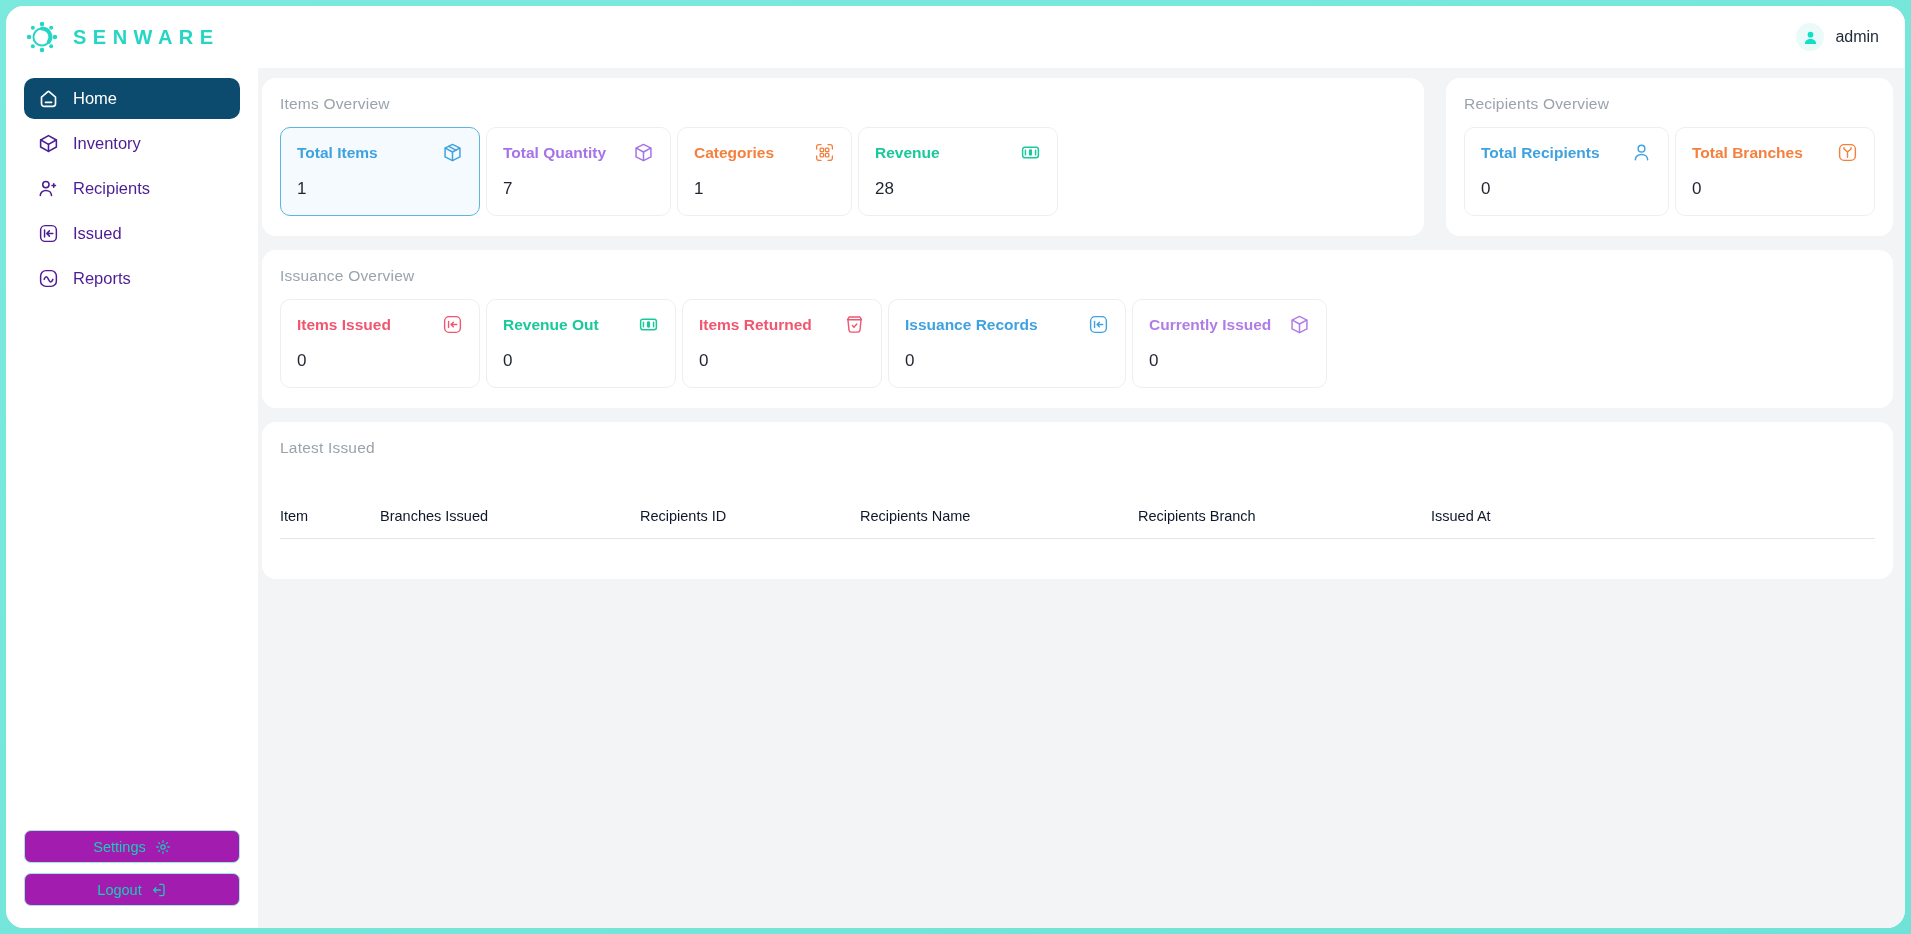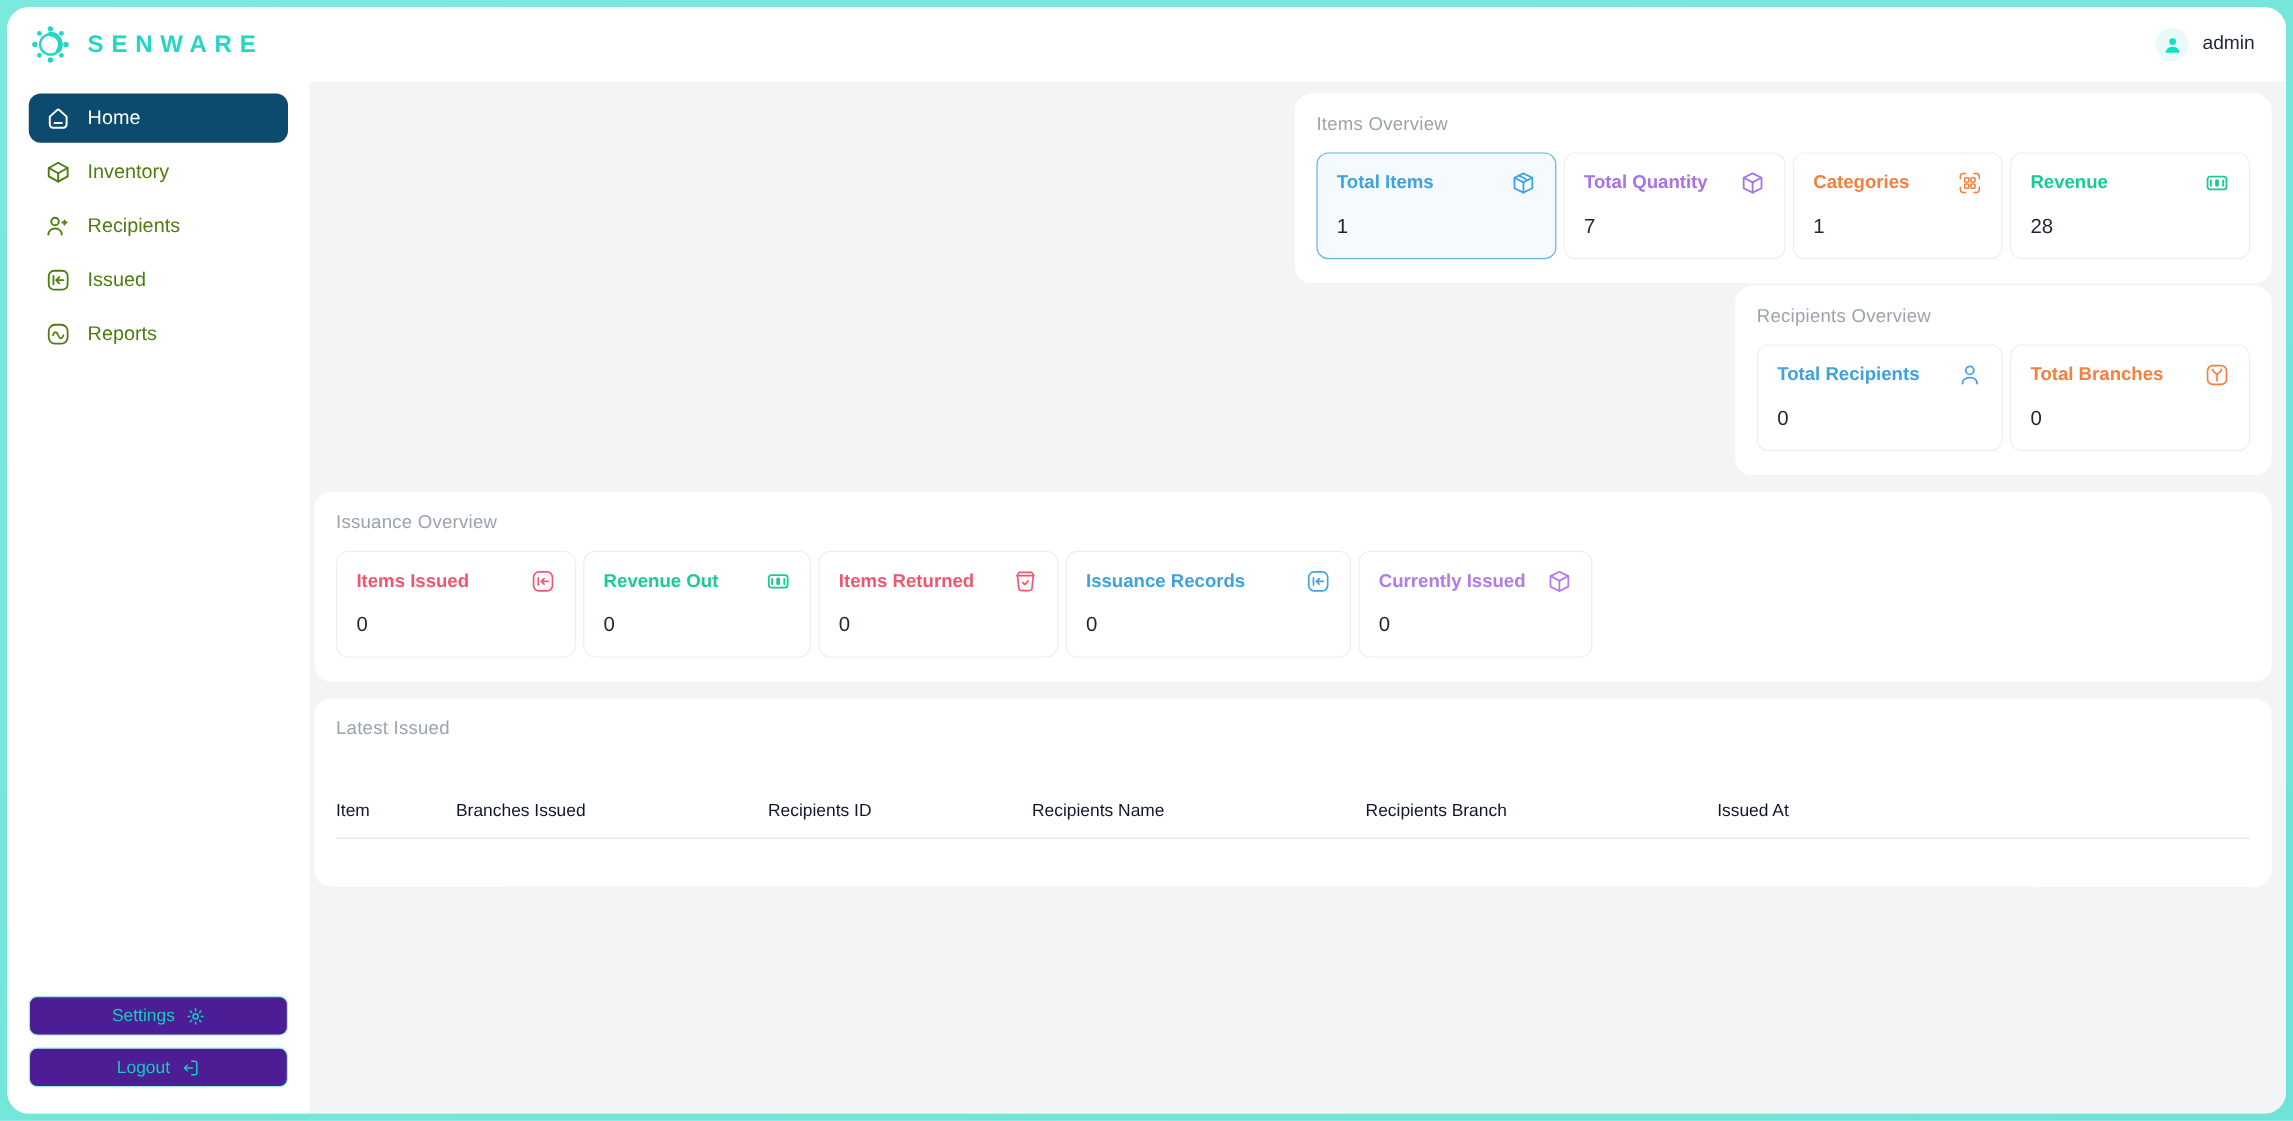--- a/index.html
+++ b/index.html
@@ -75,38 +75,38 @@
   }
   #nav { display: flex; flex-direction: column; gap: 4px; }
 
   .nav-item {
     display: flex;
     align-items: center;
     gap: 14px;
     height: 41px;
     padding: 0 14px;
     border-radius: 10px;
-    color: #4d7c0f;
+    color: #4c1d95;
     font-size: 16.5px;
     cursor: pointer;
     user-select: none;
   }
   .nav-item.active {
     background: #0c4a6e;
     color: #ffffff;
     font-weight: 500;
   }
   .nav-item .nav-ico { width: 21px; height: 21px; display: block; flex: none; }
 
   #sidebar-footer { margin-top: auto; display: flex; flex-direction: column; gap: 10px; }
   .side-btn {
     height: 33px;
     border: 1px solid #9fe9de;
     border-radius: 7px;
-    background: #4c1d95;
+    background: #a21caf;
     color: #18cdb8;
     font-size: 14.5px;
     font-family: "Liberation Sans", sans-serif;
     display: flex;
     align-items: center;
     justify-content: center;
     gap: 9px;
     cursor: pointer;
     text-align: center;
   }
@@ -114,21 +114,21 @@
 
   
   #main {
     flex: 1;
     background: #f2f4f5;
     padding: 10px 12px 0 4px;
     overflow: hidden;
   }
   #content-col { display: flex; flex-direction: column; gap: 14px; }
 
-  .panel-row { display: flex; gap: 2px; align-items: flex-end; flex-direction: column; }
+  .panel-row { display: flex; gap: 22px; align-items: center; }
 
   .panel {
     background: #ffffff;
     border-radius: 14px;
     padding: 17px 18px 20px 18px;
   }
   .panel-title {
     font-size: 15.5px;
     color: #9aa3ad;
     margin-bottom: 14px;

